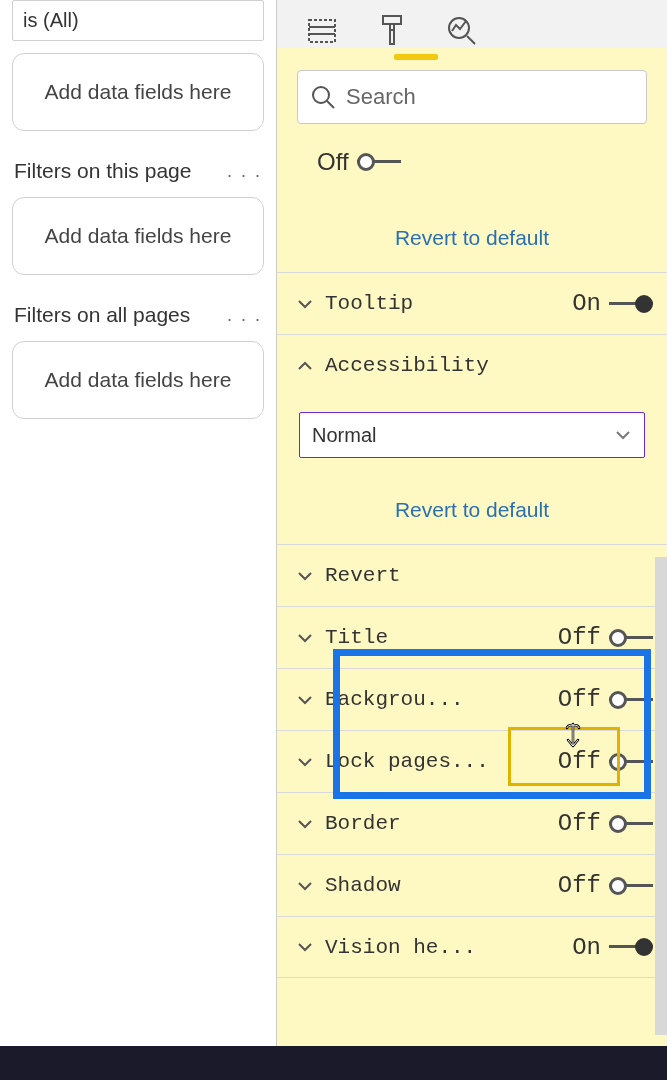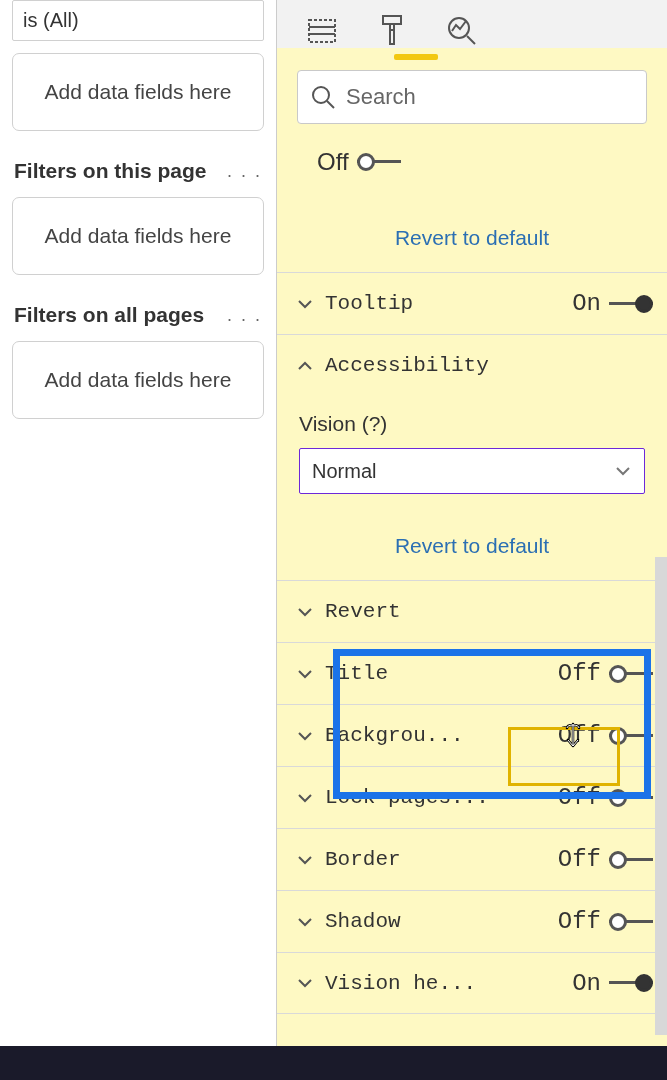--- a/index.html
+++ b/index.html
@@ -29,41 +29,40 @@
       border: 1px solid #d0d0d0;
       border-radius: 2px;
       padding: 8px 10px;
       font-size: 20px;
       color: #333;
       margin-bottom: 12px;
       margin-top: 0;
     }
     .dropzone {
       border: 1px solid #d0d0d0;
-      border-radius: 7px;
+      border-radius: 12px;
       height: 78px;
       display: flex;
       align-items: center;
       justify-content: center;
       font-size: 21px;
       color: #444;
       margin-bottom: 28px;
       margin-top: 0;
     }
     .section-label-row {
       display: flex;
       align-items: center;
       justify-content: space-between;
       margin-bottom: 14px;
       padding: 0 2px;
     }
     .section-label {
       font-size: 21px;
       color: #333;
-      font-weight: bold;
     }
     .ellipsis {
       font-size: 18px;
       color: #666;
       letter-spacing: 2px;
     }
 
     
     .tabs-row {
       display: flex;
@@ -322,21 +321,20 @@
       </div>
     </div>
 
     <div class="prop-row" style="border-bottom:none;">
       <svg class="chev" viewBox="0 0 20 20">
           <polyline points="4,13 10,7 16,13" fill="none" stroke="#555" stroke-width="2"></polyline>
         </svg>
       <span class="prop-label">Accessibility</span>
     </div>
     <div class="accessibility-section">
-      <div class="acc-label">Vision (?)</div>
       <div class="acc-select">
         <span>Normal</span>
         <svg width="18" height="18" viewBox="0 0 18 18">
             <polyline points="3,6 9,12 15,6" fill="none" stroke="#777" stroke-width="2"></polyline>
           </svg>
       </div>
     </div>
     <div class="revert-link" style="margin-top:34px;">
       <span>Revert to default</span>
     </div>

